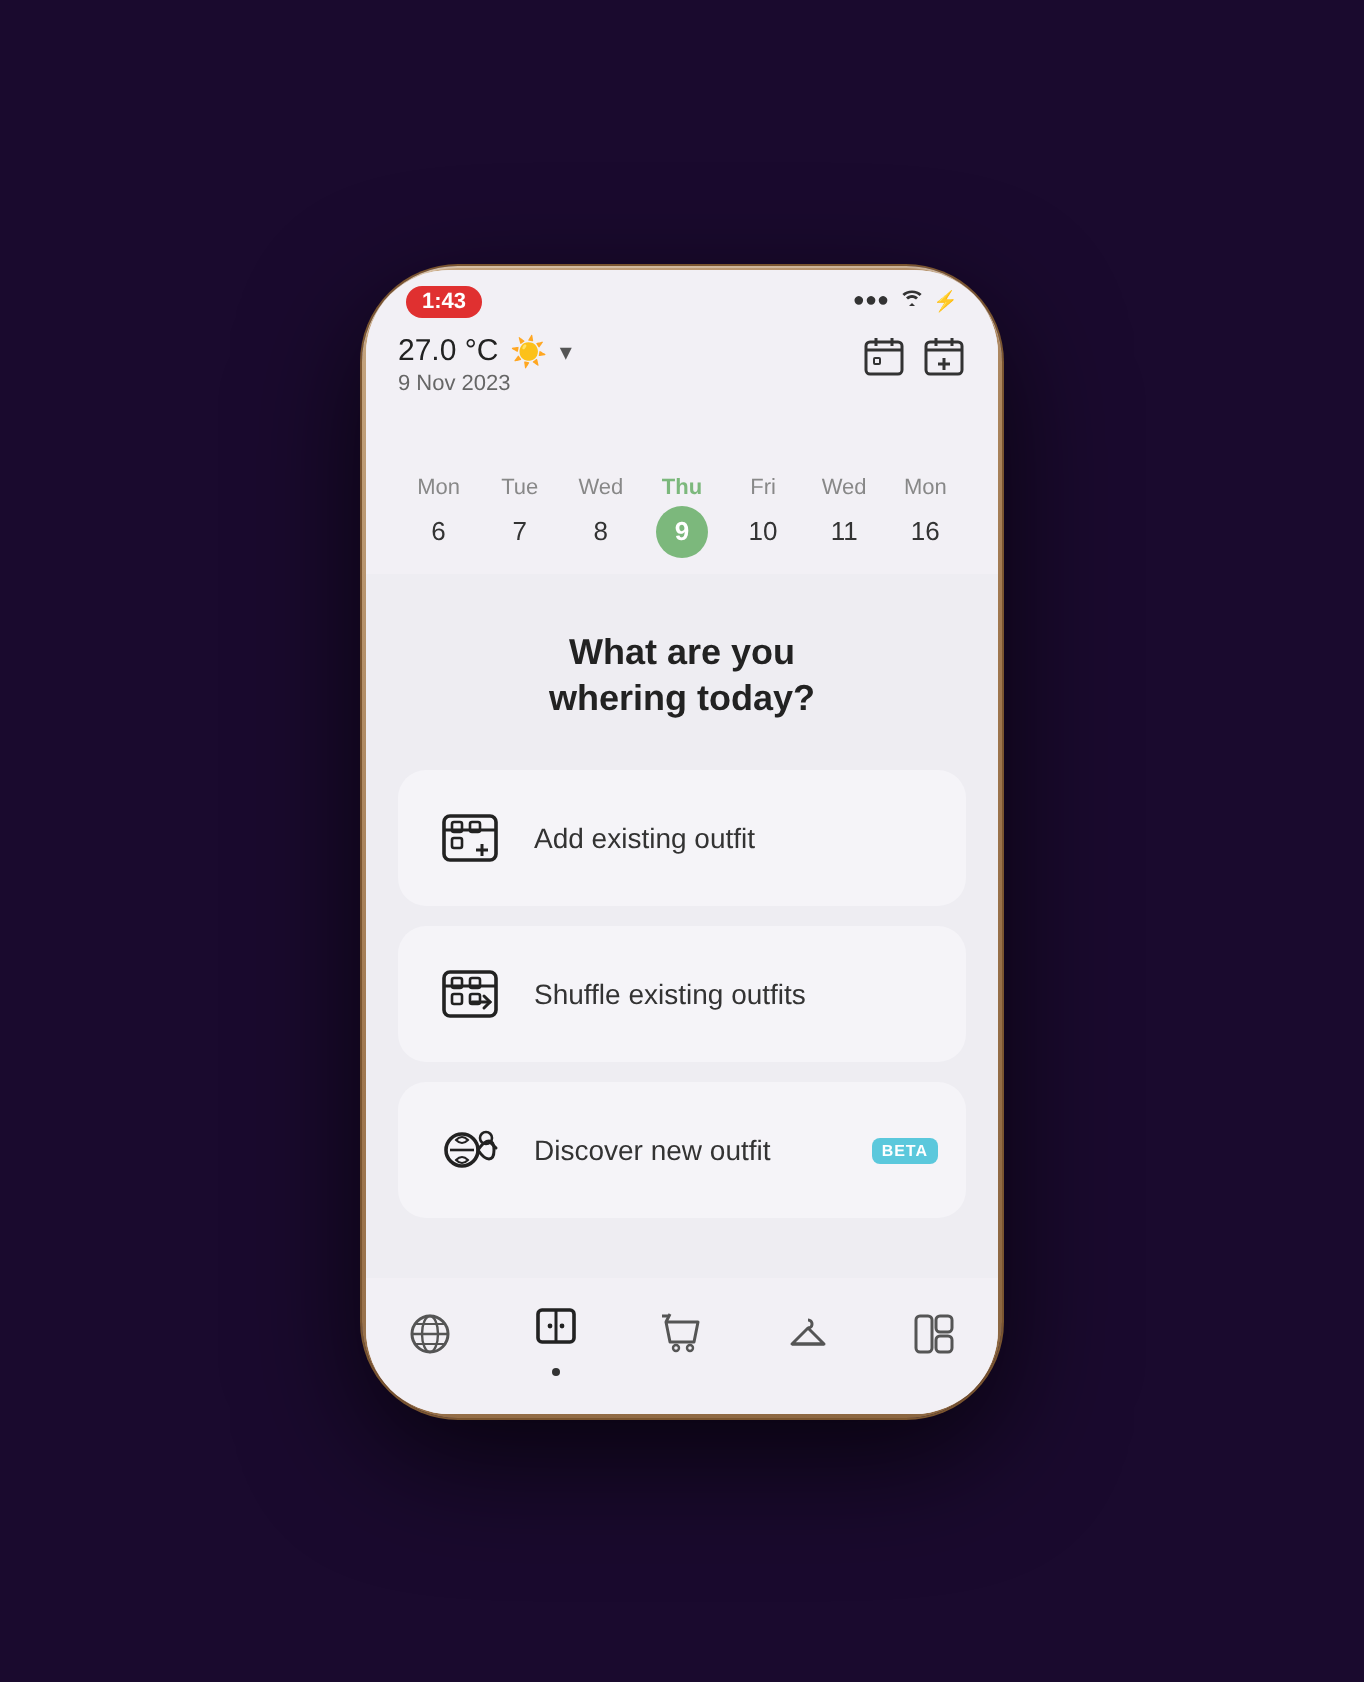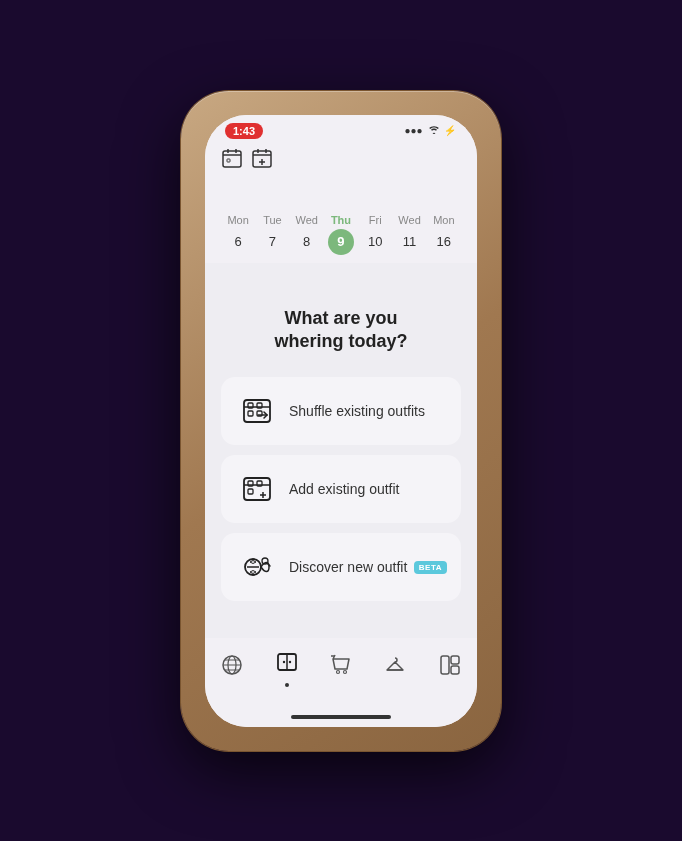--- a/index.html
+++ b/index.html
@@ -9,24 +9,24 @@
       background: #1a0a2e;
       display: flex;
       align-items: center;
       justify-content: center;
       font-family: -apple-system, BlinkMacSystemFont, 'Segoe UI', sans-serif;
       overflow: hidden;
     }
 
     .phone-outer {
       width: 320px;
-      height: 660px;
+      height: 576px;
       background: linear-gradient(145deg, #c8a882, #a07850, #8a6540);
       border-radius: 48px;
-      padding: 24px;
+      padding: 2px;
       box-shadow:
         0 0 0 1px #7a5530,
         0 20px 60px rgba(0,0,0,0.7),
         inset 0 1px 0 rgba(255,255,255,0.3);
       position: relative;
     }
 
     .phone-inner {
       width: 100%;
       height: 100%;
@@ -155,21 +155,21 @@
       gap: 0;
     }
 
     .question-heading {
       text-align: center;
       font-size: 18px;
       font-weight: 700;
       color: #222;
       line-height: 1.3;
       margin-bottom: 24px;
-      margin-top: 24px;
+      margin-top: 8px;
     }
 
     .option-card {
       background: #f5f4f8;
       border-radius: 14px;
       padding: 16px 18px;
       display: flex;
       align-items: center;
       gap: 14px;
       margin-bottom: 10px;
@@ -274,20 +274,28 @@
             <path d="M7 7.5L8.5 9H5.5L7 7.5Z" fill="#333"></path>
             <path d="M7 5C7.8 5 8.5 5.3 9 5.8L10 4.8C9.2 4 8.2 3.5 7 3.5C5.8 3.5 4.8 4 4 4.8L5 5.8C5.5 5.3 6.2 5 7 5Z" fill="#333"></path>
             <path d="M7 2.5C8.5 2.5 9.8 3.1 10.8 4L11.8 3C10.6 1.9 9 1.2 7 1.2C5 1.2 3.4 1.9 2.2 3L3.2 4C4.2 3.1 5.5 2.5 7 2.5Z" fill="#333"></path>
           </svg>
         </span>
         <span>⚡</span>
       </div>
     </div>
 
     <div class="weather-bar">
+      <div class="weather-left">
+        <div class="weather-temp">
+          <span>27.0 °C</span>
+          <span>☀️</span>
+          <span style="font-size:12px; color:#555;">▾</span>
+        </div>
+        <div class="weather-date">9 Nov 2023</div>
+      </div>
       <div class="weather-icons">
         <span style="font-size:20px; color:#333;">
           <svg width="22" height="22" viewBox="0 0 22 22" fill="none">
             <rect x="2" y="4" width="18" height="16" rx="2" stroke="#333" stroke-width="1.5" fill="none"></rect>
             <line x1="2" y1="8" x2="20" y2="8" stroke="#333" stroke-width="1.5"></line>
             <line x1="7" y1="2" x2="7" y2="6" stroke="#333" stroke-width="1.5"></line>
             <line x1="15" y1="2" x2="15" y2="6" stroke="#333" stroke-width="1.5"></line>
             <rect x="6" y="12" width="3" height="3" rx="0.5" stroke="#333" stroke-width="1" fill="none"></rect>
           </svg>
         </span>
@@ -332,20 +340,35 @@
       <div class="cal-day">
         <span class="cal-day-name">Mon</span>
         <span class="cal-day-num">16</span>
       </div>
     </div>
 
     <div class="main-content">
 
       <div class="question-heading">
         What are you<br>whering today?
+      </div>
+
+      <div class="option-card">
+        <div class="option-icon">
+          <svg width="32" height="32" viewBox="0 0 32 32" fill="none">
+            <rect x="3" y="5" width="26" height="22" rx="3" stroke="#222" stroke-width="1.8" fill="none"></rect>
+            <line x1="3" y1="12" x2="29" y2="12" stroke="#222" stroke-width="1.5"></line>
+            <rect x="7" y="8" width="5" height="5" rx="1" stroke="#222" stroke-width="1.3" fill="none"></rect>
+            <rect x="7" y="16" width="5" height="5" rx="1" stroke="#222" stroke-width="1.3" fill="none"></rect>
+            <rect x="16" y="8" width="5" height="5" rx="1" stroke="#222" stroke-width="1.3" fill="none"></rect>
+            <line x1="22" y1="19" x2="22" y2="25" stroke="#222" stroke-width="1.5"></line>
+            <line x1="19" y1="22" x2="25" y2="22" stroke="#222" stroke-width="1.5"></line>
+          </svg>
+        </div>
+        <span class="option-label">Add existing outfit</span>
       </div>
 
       <div class="option-card">
         <div class="option-icon">
           <svg width="32" height="32" viewBox="0 0 32 32" fill="none">
             <rect x="3" y="5" width="26" height="22" rx="3" stroke="#222" stroke-width="1.8" fill="none"></rect>
             <line x1="3" y1="12" x2="29" y2="12" stroke="#222" stroke-width="1.5"></line>
             <rect x="7" y="8" width="5" height="5" rx="1" stroke="#222" stroke-width="1.3" fill="none"></rect>
             <rect x="7" y="16" width="5" height="5" rx="1" stroke="#222" stroke-width="1.3" fill="none"></rect>
             <rect x="16" y="8" width="5" height="5" rx="1" stroke="#222" stroke-width="1.3" fill="none"></rect>
@@ -353,35 +376,20 @@
             <path d="M23 17 L26 20 L23 23" stroke="#222" stroke-width="1.5" fill="none" stroke-linecap="round"></path>
             <path d="M17 20 L26 20" stroke="#222" stroke-width="1.5" stroke-linecap="round"></path>
           </svg>
         </div>
         <span class="option-label">Shuffle existing outfits</span>
       </div>
 
       <div class="option-card">
         <div class="option-icon">
           <svg width="32" height="32" viewBox="0 0 32 32" fill="none">
-            <rect x="3" y="5" width="26" height="22" rx="3" stroke="#222" stroke-width="1.8" fill="none"></rect>
-            <line x1="3" y1="12" x2="29" y2="12" stroke="#222" stroke-width="1.5"></line>
-            <rect x="7" y="8" width="5" height="5" rx="1" stroke="#222" stroke-width="1.3" fill="none"></rect>
-            <rect x="7" y="16" width="5" height="5" rx="1" stroke="#222" stroke-width="1.3" fill="none"></rect>
-            <rect x="16" y="8" width="5" height="5" rx="1" stroke="#222" stroke-width="1.3" fill="none"></rect>
-            <line x1="22" y1="19" x2="22" y2="25" stroke="#222" stroke-width="1.5"></line>
-            <line x1="19" y1="22" x2="25" y2="22" stroke="#222" stroke-width="1.5"></line>
-          </svg>
-        </div>
-        <span class="option-label">Add existing outfit</span>
-      </div>
-
-      <div class="option-card">
-        <div class="option-icon">
-          <svg width="32" height="32" viewBox="0 0 32 32" fill="none">
             <circle cx="12" cy="16" r="8" stroke="#222" stroke-width="1.8" fill="none"></circle>
             <path d="M20 16 C24 10 28 10 28 16 C28 22 24 22 20 16Z" stroke="#222" stroke-width="1.5" fill="none"></path>
             <line x1="6" y1="16" x2="18" y2="16" stroke="#222" stroke-width="1.3"></line>
             <path d="M9 11 Q12 8 15 11 Q12 14 9 11Z" stroke="#222" stroke-width="1" fill="none"></path>
             <path d="M9 21 Q12 24 15 21 Q12 18 9 21Z" stroke="#222" stroke-width="1" fill="none"></path>
             <circle cx="24" cy="10" r="3" stroke="#222" stroke-width="1.3" fill="none"></circle>
             <line x1="26.1" y1="12.1" x2="29" y2="15" stroke="#222" stroke-width="1.5" stroke-linecap="round"></line>
           </svg>
         </div>
         <span class="option-label">Discover new outfit</span>

